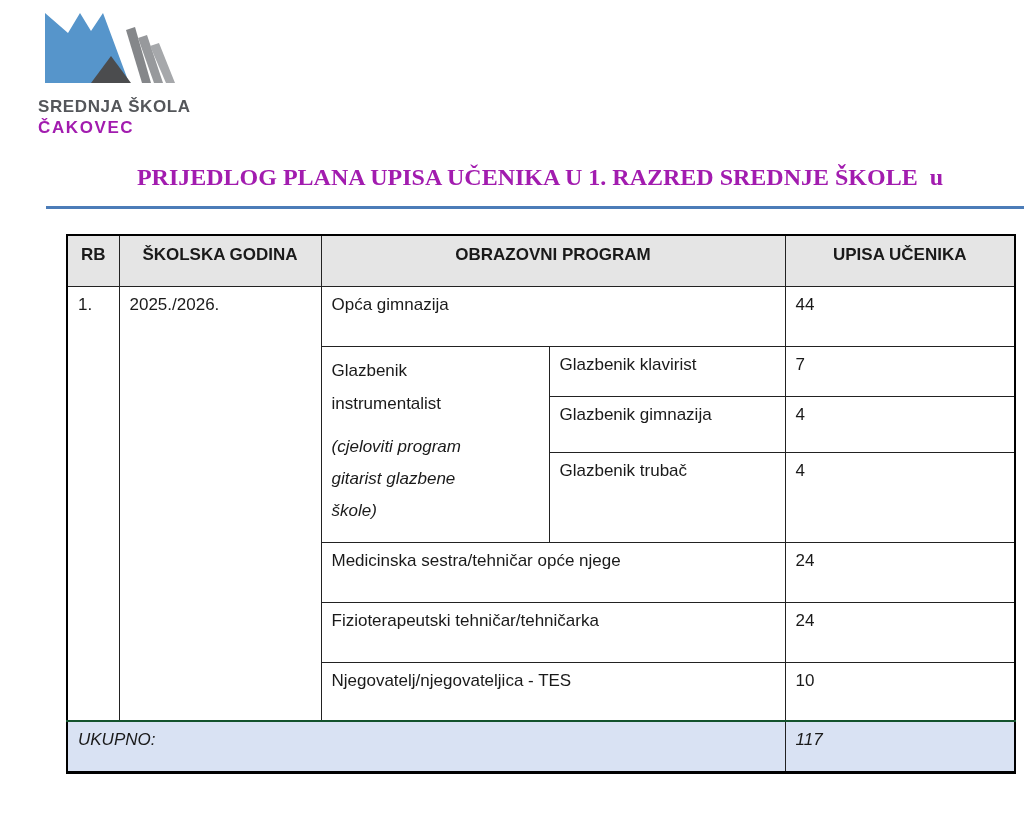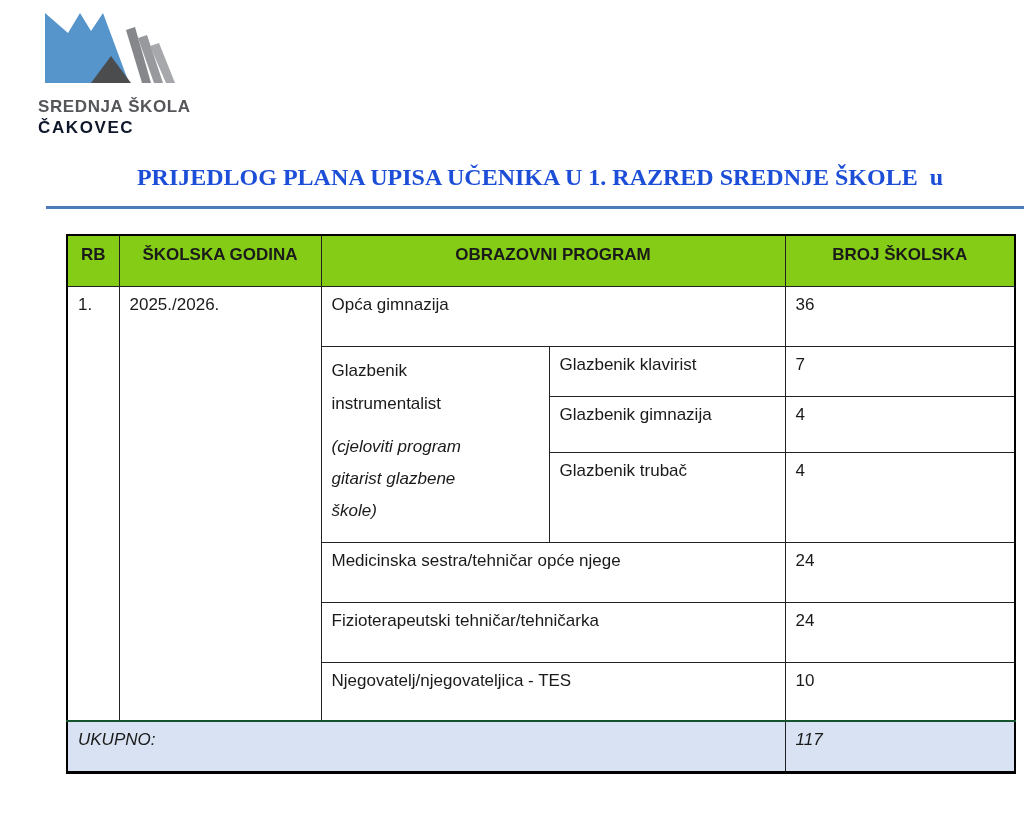--- a/index.html
+++ b/index.html
@@ -18,32 +18,32 @@
   .logo-name {
     margin-top: 5px;
     font-size: 17px; font-weight: bold;
     letter-spacing: 0.6px;
     color: #54565A;
   }
   .logo-city {
     margin-top: 1px;
     font-size: 17px; font-weight: bold;
     letter-spacing: 1.6px;
-    color: #0f172a;
+    color: #a21caf;
   }
   
   .title-block {
     padding-top: 160px;
     margin: 0 55px;
     text-align: center;
     font-family: "Liberation Serif", serif;
     font-weight: 600;
     font-size: 24px;
     line-height: 1.45;
-    color: #1d4ed8;
+    color: #a21caf;
   }
   .title-block div { white-space: pre-wrap; }
   .title-rule {
     border: none;
     border-top: 3px solid #4C7CB8;
     margin: 11px 18px 0 18px;
   }
   
   table.enroll {
     margin: 25px 0 0 38px;
@@ -56,21 +56,21 @@
   }
   .enroll th, .enroll td {
     border: 1px solid #222;
     box-sizing: border-box;
     padding: 8px 10px;
     vertical-align: top;
     text-align: left;
     overflow: hidden;
   }
   .enroll th {
-    background: #84cc16;
+    background: #e5e5e5;
     font-weight: bold;
     text-align: center;
     padding: 9px 2px;
   }
   tr.hdr      { height: 52px; }
   tr.r-opca   { height: 60px; }
   tr.r-klav   { height: 50px; }
   tr.r-git    { height: 56px; }
   tr.r-trub   { height: 90px; }
   tr.r-med    { height: 60px; }
@@ -118,28 +118,28 @@
       <col style="width:228px">
       <col style="width:236px">
       <col style="width:230px">
     </colgroup>
 
     <tbody>
         <tr class="hdr">
       <th>RB</th>
       <th>ŠKOLSKA GODINA</th>
       <th colspan="2">OBRAZOVNI PROGRAM</th>
-      <th>BROJ ŠKOLSKA</th>
+      <th>UPISA UČENIKA</th>
     </tr>
 
     <tr class="r-opca">
       <td rowspan="7" class="cell-center">1.</td>
       <td rowspan="7" class="cell-center">2025./2026.</td>
       <td colspan="2">Opća gimnazija</td>
-      <td>36</td>
+      <td>44</td>
     </tr>
 
     <tr class="r-klav">
       <td rowspan="3" class="music-cell">
         <div class="music-title">Glazbenik instrumentalist</div>
         <div class="music-note">(cjeloviti program gitarist glazbene škole)</div>
       </td>
       <td>Glazbenik klavirist</td>
       <td>7</td>
     </tr>

